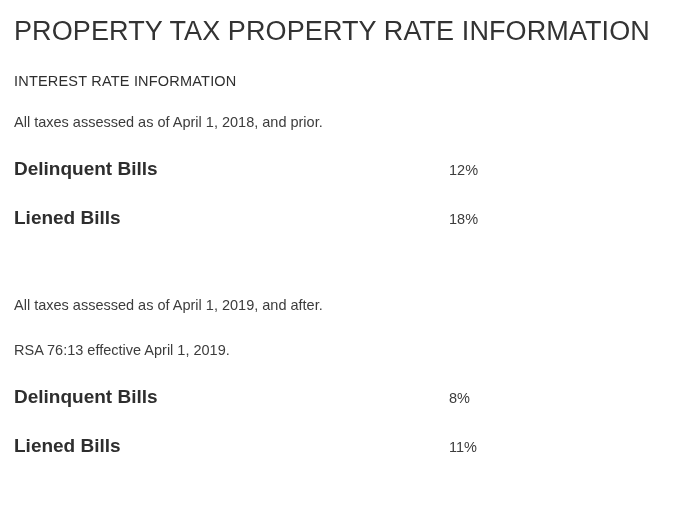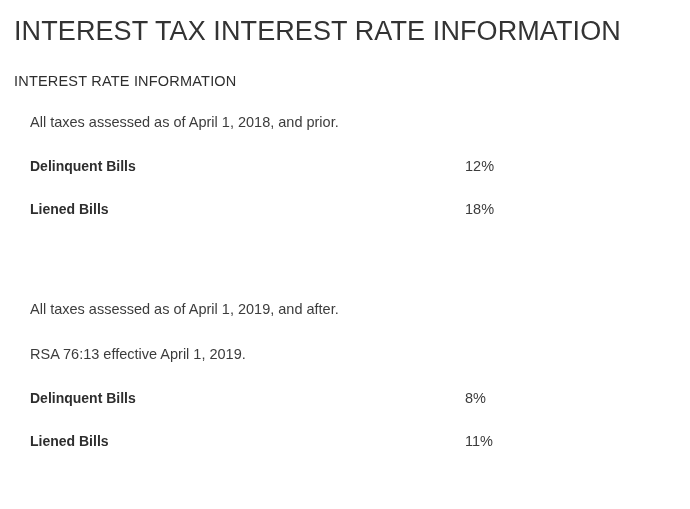--- a/index.html
+++ b/index.html
@@ -41,42 +41,42 @@
     color: #3c3c3c;
     margin: 0 0 26px 0;
     line-height: 1.3;
   }
   .rate-row {
     display: flex;
     align-items: baseline;
     margin: 0 0 27px 0;
   }
   .rate-label {
-    font-size: 14px;
+    font-size: 19px;
     font-weight: bold;
     color: #2e2e2e;
     width: 435px;
     flex: 0 0 435px;
   }
   .rate-value {
     font-size: 14.5px;
     font-weight: 400;
     color: #3c3c3c;
   }
   .block-gap {
     height: 40px;
   }
-  .group { margin: 16px; }
+  .group { margin: 0; }
 </style>
 </head>
 <body>
 
 <div class="page">
 
-  <h1 class="page-title">INTEREST TAX INTEREST RATE INFORMATION</h1>
+  <h1 class="page-title">PROPERTY TAX PROPERTY RATE INFORMATION</h1>
 
   <h2 class="section-heading">INTEREST RATE INFORMATION</h2>
 
   <div class="group">
     <p class="para">All taxes assessed as of April 1, 2018, and prior.</p>
 
     <div class="rate-row">
       <span class="rate-label">Delinquent Bills</span>
       <span class="rate-value">12%</span>
     </div>

